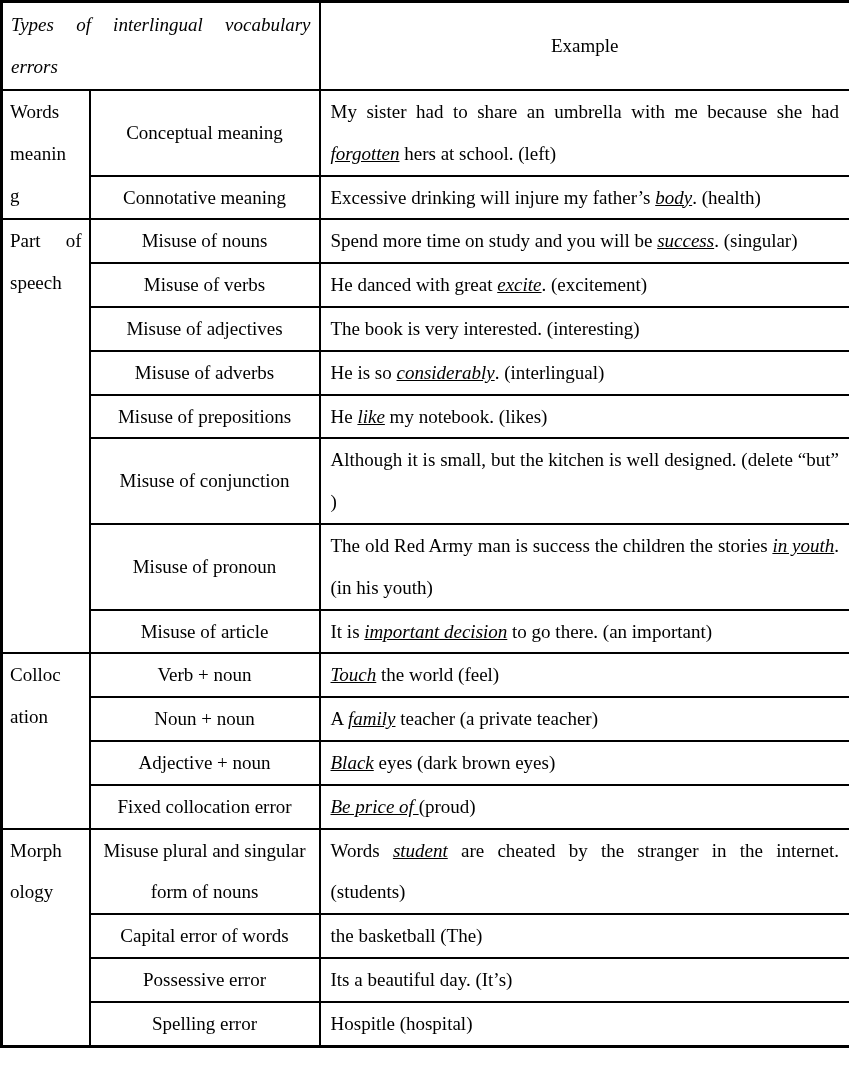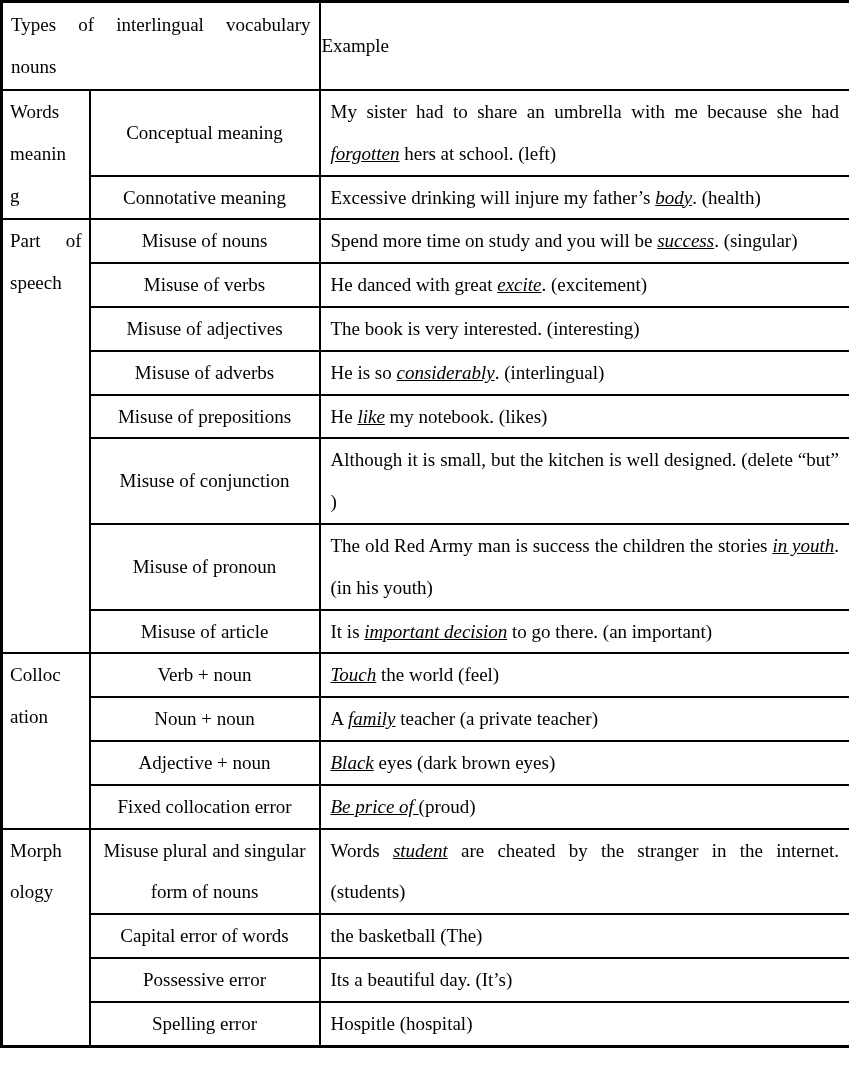--- a/index.html
+++ b/index.html
@@ -23,24 +23,26 @@
   }
   table.vocab-table td {
     border: 2px solid #000000;
     overflow: hidden;
   }
   
   td.header-cat {
     vertical-align: middle;
     padding: 0 8px;
     line-height: 2.2;
+    font-style: italic;
   }
   .hline { text-align: left; }
   .jline { text-align: justify; text-align-last: justify; }
   td.header-example {
+    text-align: center;
     vertical-align: middle;
     line-height: 2.2;
     height: 84px;
   }
   
   td.cat-cell {
     vertical-align: top;
     padding: 0 7px;
     line-height: 2.2;
   }
@@ -69,21 +71,21 @@
   <table class="vocab-table">
     <colgroup>
       <col style="width:88px">
       <col style="width:230px">
       <col style="width:531px">
     </colgroup>
     <tbody>
       <tr>
         <td colspan="2" class="header-cat">
           <div class="hline jline">Types of interlingual vocabulary</div>
-          <div class="hline">nouns</div>
+          <div class="hline">errors</div>
         </td>
         <td class="header-example">Example</td>
       </tr>
 
     <tr>
           <td class="cat-cell" rowspan="2">
             <div class="cat-line">Words</div>
             <div class="cat-line">meanin</div>
             <div class="cat-line">g</div>
           </td>

